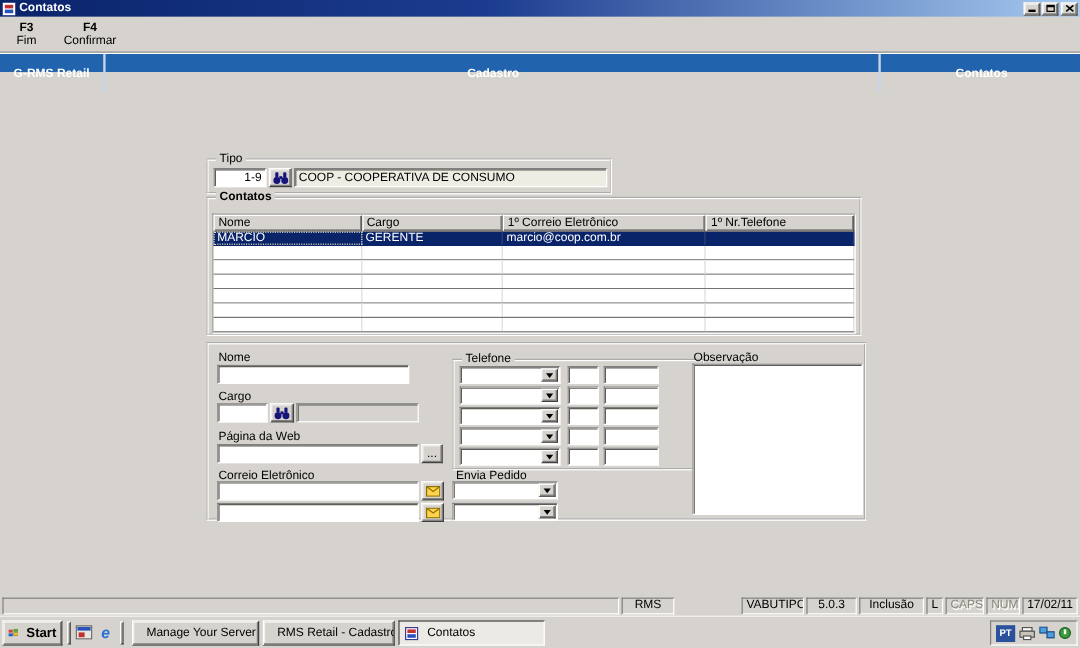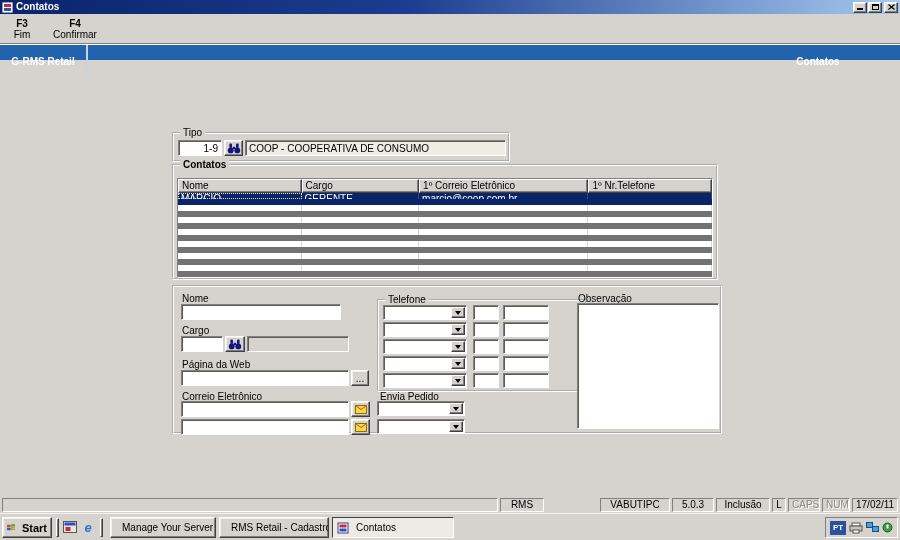--- a/index.html
+++ b/index.html
@@ -86,21 +86,21 @@
   .grid {
     position:absolute; left:3px; top:12px; width:536px; height:100px; background:#fff;
     border:1px solid; border-color:#808080 #ffffff #ffffff #808080;
   }
   .grid-header { display:flex; height:14px; }
   .gh-cell {
     background:#d6d3ce; border:1px solid; border-color:#ffffff #404040 #404040 #ffffff;
     box-shadow: inset -1px -1px 0 #808080;
     padding:0 3px; font-size:10px; line-height:12px; overflow:hidden; white-space:nowrap;
   }
-  .grid-row { display:flex; height:12px; border-bottom:6px solid #737373; background:#fff; }
+  .grid-row { display:flex; height:12px; border-bottom:1px solid #737373; background:#fff; }
   .gr-cell { border-right:1px solid #dedbd2; padding:0 3px; font-size:10px; line-height:11px; overflow:hidden; white-space:nowrap; }
   .grid-row.selected { background:#0a246a; color:#fff; border-bottom-color:#0a246a; }
   .grid-row.selected .gr-cell { border-right-color:#33427a; }
   .grid-row.selected .gr-cell:first-child { outline:1px dotted #e8e4c8; outline-offset:-1px; }
   .c1 { width:124px; } .c2 { width:118px; } .c3 { width:170px; } .c4 { width:124px; }
 
   .label { position:absolute; font-size:10px; line-height:11px; white-space:nowrap; }
 
   
   .statusbar {
@@ -174,20 +174,21 @@
   </button>
   <button class="tbtn" style="left:44px; width:62px;">
     <span class="tkey">F4</span>
     <span>Confirmar</span>
   </button>
 </div>
 <div class="sepline"></div>
 
 <div class="appbar">
   <div class="seg seg-left">G-RMS Retail</div>
+  <div class="seg seg-mid">Cadastro</div>
   <div class="seg seg-right">Contatos</div>
 </div>
 
 <div class="groupbox" style="left:172px; top:132px; width:338px; height:30px;">
   <span class="legend">Tipo</span>
   <input class="field" style="left: 4px; top: 6px; width: 44px; text-align: right;" value="1-9">
   <button class="btn3d" style="left:50px; top:6px; width:19px; height:16px;">
     <svg width="14" height="12" viewBox="0 0 14 12">
         <g fill="#14147a">
           <rect x="2.4" y="1.5" width="2.6" height="4.5" rx="1"></rect>
@@ -352,21 +353,21 @@
     </div>
 
   <span class="label" style="left:404px; top:6px;">Observação</span>
   <textarea class="field" style="left: 403px; top: 16px; width: 142px; height: 126px; resize: none;"></textarea>
 </div>
 
 <div class="statusbar">
   <div class="sb-panel sb-spacer"></div>
   <div class="sb-panel" style="width:44px;">RMS</div>
   <div class="sb-panel" style="width:52px;margin-top:36px;">904-0</div>
-  <div class="sb-panel" style="width:70px;">VABUTIPC</div>
+  <div class="sb-panel" style="width:52px;">VABUTIPC</div>
   <div class="sb-panel" style="width:42px;">5.0.3</div>
   <div class="sb-panel" style="width:54px;">Inclusão</div>
   <div class="sb-panel" style="width:14px;">L</div>
   <div class="sb-panel disabled-text" style="width:32px;">CAPS</div>
   <div class="sb-panel disabled-text" style="width:28px;">NUM</div>
   <div class="sb-panel" style="width:46px;">17/02/11</div>
 </div>
 
 <div class="taskbar">
   <button class="task-btn raised" style="left:2px; width:50px;">

